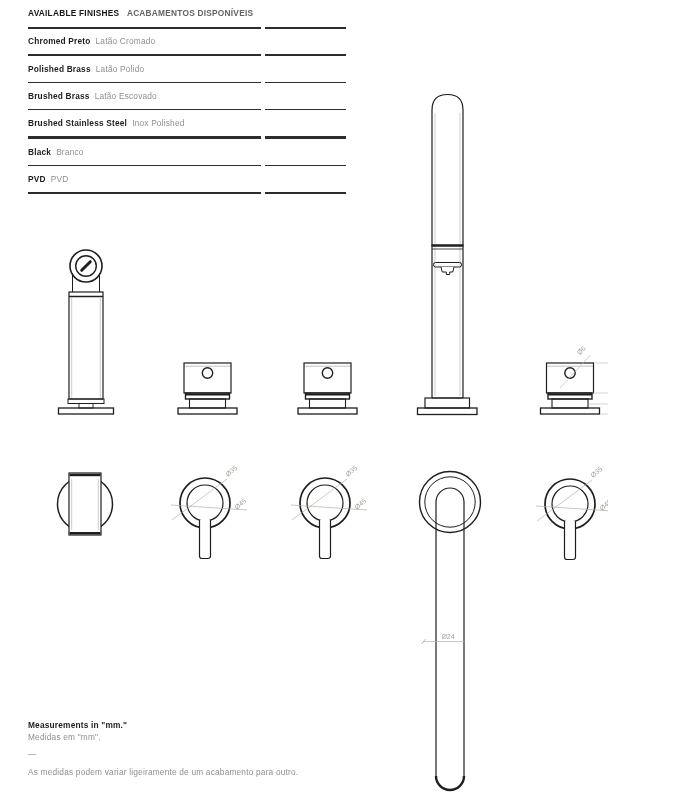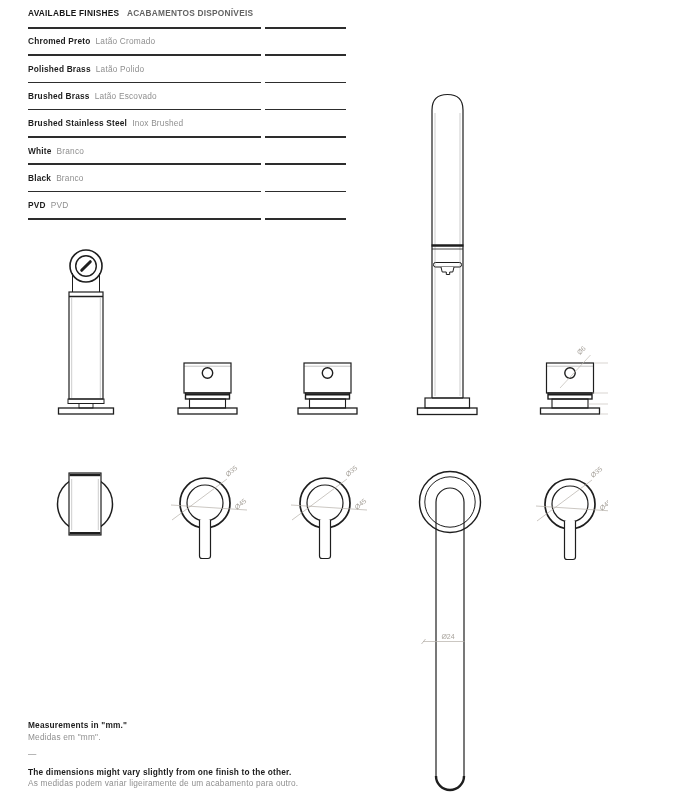--- a/index.html
+++ b/index.html
@@ -62,30 +62,26 @@
     <div class="fin-row">
       <span class="en">Brushed Brass</span>
       <span class="pt">Latão Escovado</span>
     </div>
     <div class="rule">
         <i class="a"></i>
         <i class="b"></i>
       </div>
     <div class="fin-row">
       <span class="en">Brushed Stainless Steel</span>
-      <span class="pt">Inox Brushed</span>
-    </div>
-    <div class="rule">
-        <i class="a"></i>
-        <i class="b"></i>
-      </div>
-    <div class="fin-row">
-      <span class="en">White</span>
-      <span class="pt">Branco</span>
-    </div>
+      <span class="pt">Inox Polished</span>
+    </div>
+    <div class="rule">
+        <i class="a"></i>
+        <i class="b"></i>
+      </div>
     <div class="rule">
         <i class="a"></i>
         <i class="b"></i>
       </div>
     <div class="fin-row">
       <span class="en">Black</span>
       <span class="pt">Branco</span>
     </div>
     <div class="rule">
         <i class="a"></i>
@@ -198,17 +194,16 @@
     </g>
     <text class="dimtxt" font-size="7" x="448" y="638.5" text-anchor="middle">Ø24</text>
 
     <use href="#handle-top" transform="translate(570,504)"></use>
   </svg>
 
   <div class="notes">
     <div class="bold">Measurements in "mm."</div>
     <div class="gray">Medidas em "mm".</div>
     <div class="dash">—</div>
-    <div class="bold">The dimensions might vary slightly from one finish to the other.</div>
     <div class="gray">As medidas podem variar ligeiramente de um acabamento para outro.</div>
   </div>
 
 </div>
 
 </body></html>

